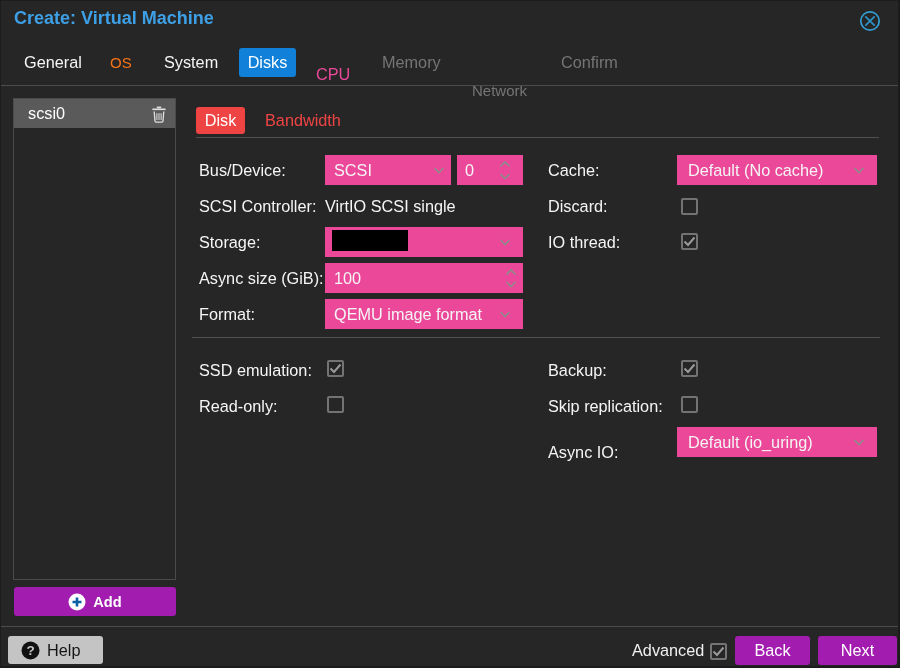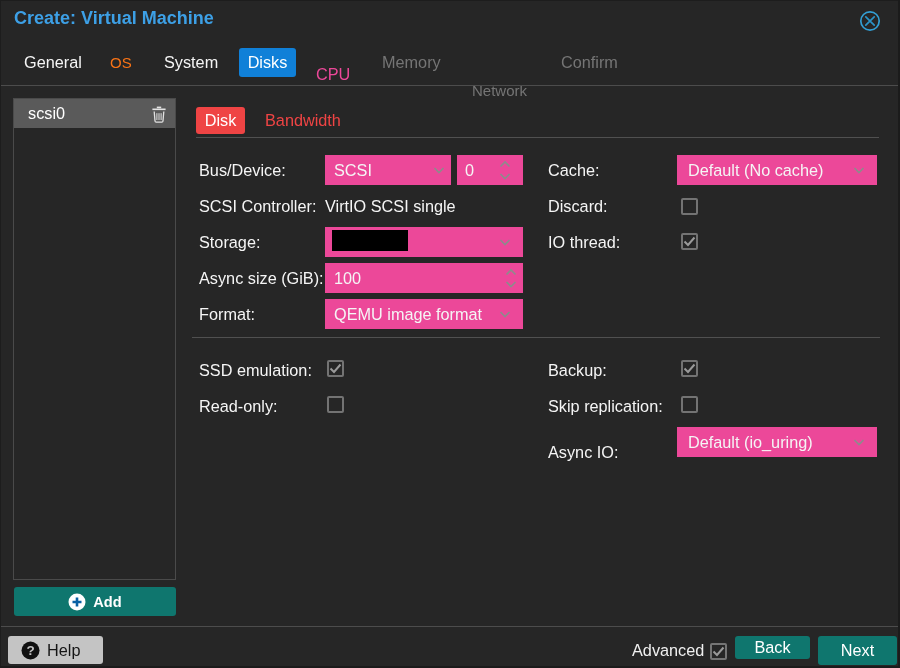--- a/index.html
+++ b/index.html
@@ -2,21 +2,21 @@
 <html><head>
 <meta charset="utf-8">
 <style>
   html,body{margin:0;padding:0;}
   body{width:900px;height:668px;background:#262626;font-family:"Liberation Sans",sans-serif;position:relative;overflow:hidden;color:#f2f2f2;}
   .abs{position:absolute;}
   .lbl{position:absolute;height:30px;line-height:30px;font-size:16.25px;color:#f5f5f5;white-space:nowrap;}
   .field{position:absolute;height:30px;background:#ec4899;}
   .fval{position:absolute;left:9px;top:0;height:30px;line-height:30px;font-size:16.25px;color:#f5f5f5;white-space:nowrap;}
   .cb{position:absolute;width:17px;height:17px;border:2px solid #737373;border-radius:2px;box-sizing:border-box;background:transparent;}
-  .btn{position:absolute;background:#0f766e;border-radius:3px;color:#fff;font-size:16.25px;display:flex;align-items:center;justify-content:center;}
+  .btn{position:absolute;background:#a21caf;border-radius:3px;color:#fff;font-size:16.25px;display:flex;align-items:center;justify-content:center;}
   svg{display:block;}
 </style>
 </head>
 <body>
 
 <div class="abs" style="left:14px;top:8px;font-size:18px;font-weight:bold;color:#3da0e6;text-align:center;">Create: Virtual Machine</div>
 <svg class="abs" style="left:859px;top:10px;" width="22" height="22" viewBox="0 0 22 22">
   <circle cx="11" cy="11" r="9.2" fill="none" stroke="#339fd4" stroke-width="1.7"></circle>
   <path d="M6.8 6.8 L15.2 15.2 M15.2 6.8 L6.8 15.2" stroke="#2b94c8" stroke-width="1.7" stroke-linecap="round"></path>
 </svg>
@@ -145,19 +145,19 @@
     <circle cx="9.5" cy="9.5" r="9" fill="#111"></circle>
     <text x="9.5" y="14" text-anchor="middle" font-family="Liberation Sans" font-size="13.5" font-weight="bold" fill="#c4c4c4">?</text>
   </svg>
   <span>Help</span>
 </div>
 <div class="abs" style="left:632px;top:636px;height:29px;line-height:29px;font-size:16.25px;color:#f0f0f0;">Advanced</div>
 <div class="cb" style="left:710px;top:643px;border-color:#757575;"></div>
 <svg class="abs" style="left:712px;top:646px;" width="13" height="11" viewBox="0 0 13 11">
     <path d="M1.5 5.5 L5 9 L11.5 1.5" fill="none" stroke="#9a9a9a" stroke-width="2"></path>
   </svg>
-<div class="btn" style="left:735px;top:636px;width:75px;height:23px;">Back</div>
+<div class="btn" style="left:735px;top:636px;width:75px;height:29px;">Back</div>
 <div class="btn" style="left:818px;top:636px;width:79px;height:29px;">Next</div>
 
 <div class="abs" style="left:0;top:0;width:900px;height:1px;background:#1d1d1d;"></div>
 <div class="abs" style="left:0;top:0;width:1px;height:668px;background:#1d1d1d;"></div>
 <div class="abs" style="left:898px;top:0;width:2px;height:668px;background:#1b1b1b;"></div>
 <div class="abs" style="left:0;top:666px;width:900px;height:2px;background:#1b1b1b;"></div>
 
 </body></html>

